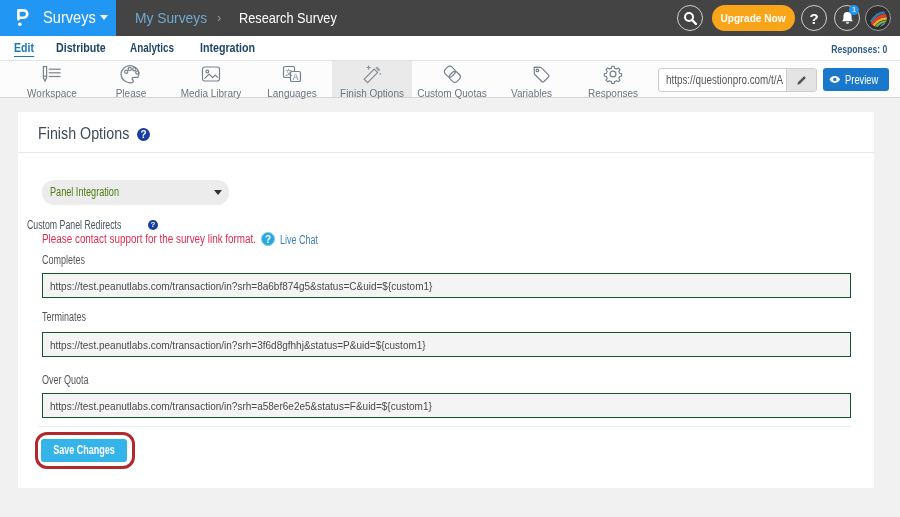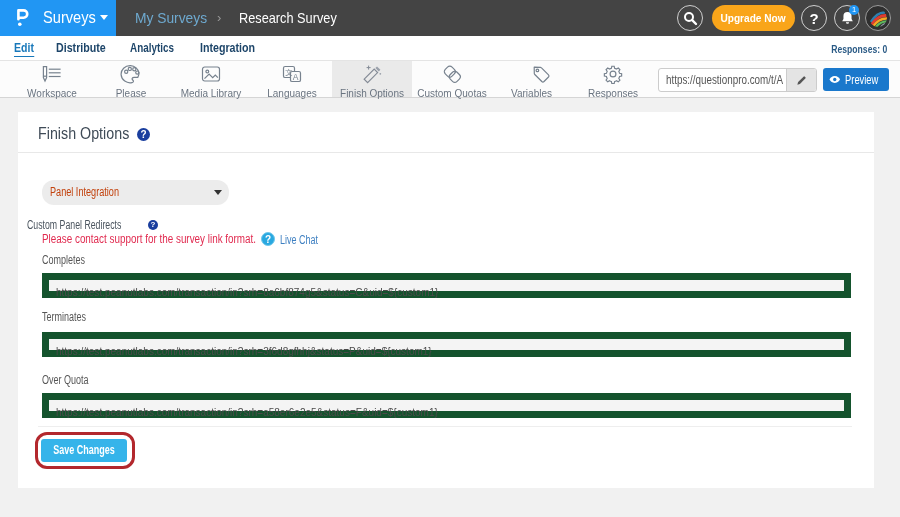--- a/index.html
+++ b/index.html
@@ -37,28 +37,28 @@
 .urltext { flex:1; font-size:12px; color:#555; line-height:22px; padding-left:7px; white-space:nowrap; overflow:hidden; }
 .pencilBox { width:30px; background:#e4e4e4; border-left:1px solid #ccc; display:flex; align-items:center; justify-content:center; }
 .previewBtn { position:absolute; left:823px; top:7px; width:66px; height:23px; background:#1a78cc; border-radius:3px; color:#fff; font-size:12.5px; font-weight:normal; display:flex; align-items:center; justify-content:center; gap:4px; padding-left:6px; }
 
 
 .card { position:absolute; left:18px; top:112px; width:856px; height:376px; background:#fff; }
 .card > div { position:absolute; }
 .cardTitle { left:0; top:0; width:856px; height:41px; border-bottom:1px solid #e8e8e8; }
 .cardTitle h1 { position:absolute; left:20px; top:12px; font-size:17px; font-weight:normal; color:#3f4b57; }
 .helpNavy { display:inline-block; width:13px; height:13px; background:#1a3e9e; border-radius:50%; color:#fff; font-size:10px; font-weight:bold; text-align:center; line-height:13px; vertical-align:1px; }
-.dropdown { left:24px; top:68px; width:187px; height:25px; background:#ececec; border-radius:12px; font-size:12.5px; color:#c2410c; line-height:25px; padding-left:8px; }
+.dropdown { left:24px; top:68px; width:187px; height:25px; background:#ececec; border-radius:12px; font-size:12.5px; color:#4d7c0f; line-height:25px; padding-left:8px; }
 .ddCaret { position:absolute; right:7px; top:10px; width:0; height:0; border-left:4.5px solid transparent; border-right:4.5px solid transparent; border-top:5.5px solid #333; }
 .cpr { left:9px; top:106px; font-size:12.5px; font-weight:normal; color:#4a545e; }
 .redline { left:24px; top:119px; height:16px; font-size:12.5px; color:#e12b50; display:flex; align-items:center; }
 .chatIcon { display:inline-block; width:14px; height:14px; background:#29a8e0; border:1px solid #70c8ec; border-radius:50%; color:#fff; font-size:10px; font-weight:bold; text-align:center; line-height:14px; }
 .livechat { color:#3d7fc1; }
 .fieldLabel { left:24px; font-size:12px; color:#555; }
-.fieldInput { left:24px; width:809px; height:25px; background:#f4f4f4; border:7px solid #14532d; font-size:11.5px; color:#4a4a4a; line-height:24px; padding-left:7px; }
+.fieldInput { left:24px; width:809px; height:25px; background:#f4f4f4; border:1px solid #14532d; font-size:11.5px; color:#4a4a4a; line-height:24px; padding-left:7px; }
 .btnDivider { left:20px; top:314px; width:814px; border-top:1px solid #eee; }
 .redOutline { left:17px; top:320px; width:100px; height:37px; border:3px solid #b3282d; border-radius:12px; }
 .saveBtn { left:23px; top:327px; width:86px; height:23px; background:#35b4ea; border-radius:3px; color:#fff; font-size:12px; font-weight:bold; text-align:center; line-height:23px; }
 </style>
 </head>
 <body>
 
 <div class="topbar">
   <div class="logoBox">
     <svg class="logoP" width="13" height="18" viewBox="0 0 13 18">

